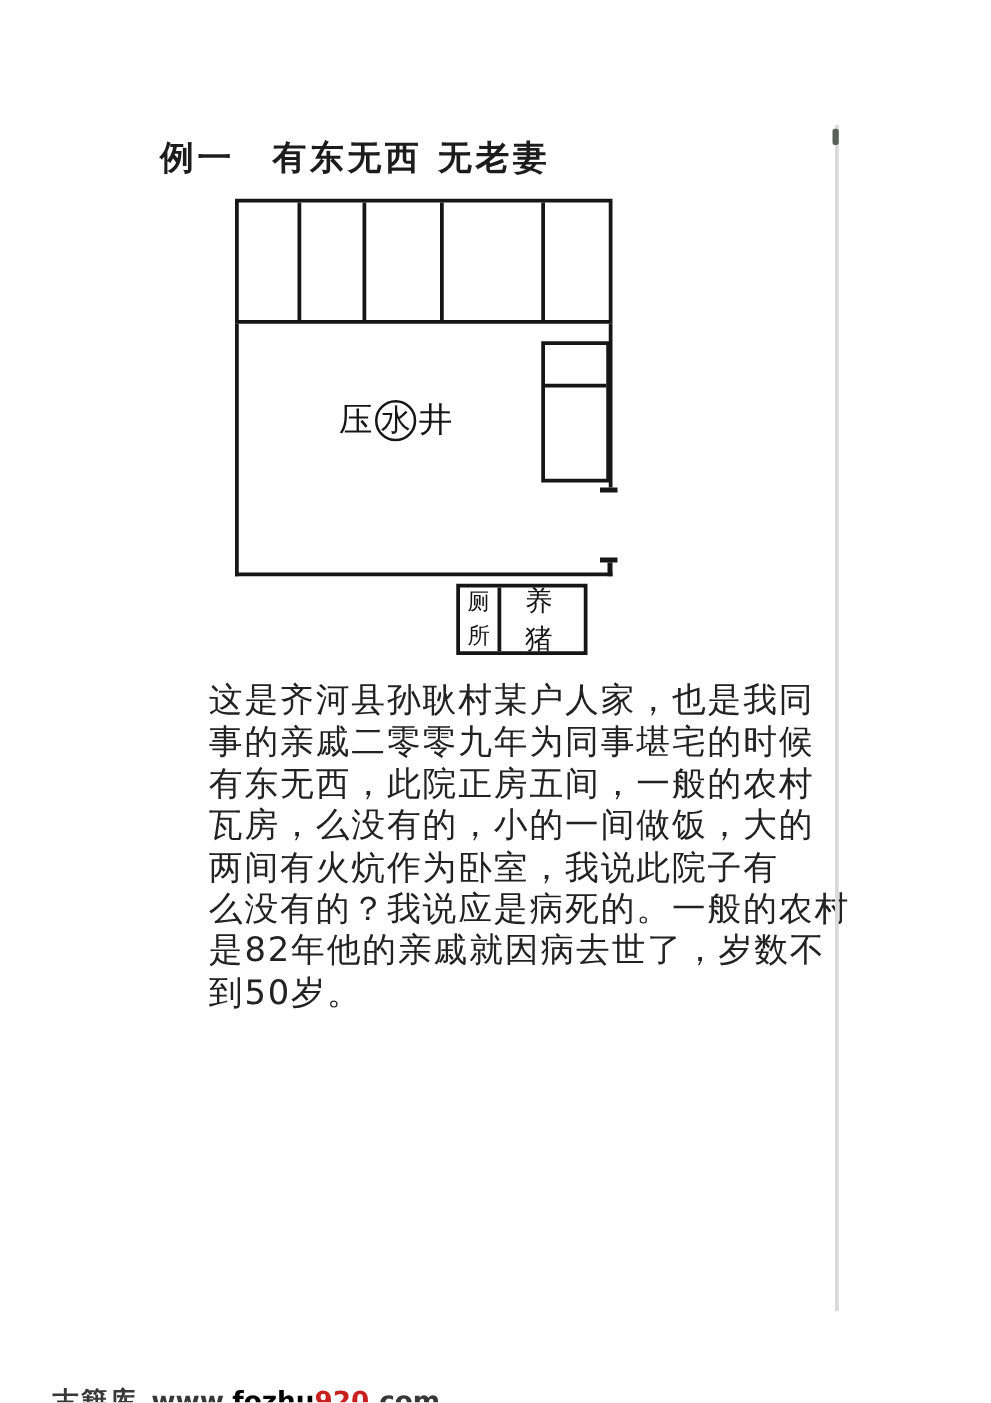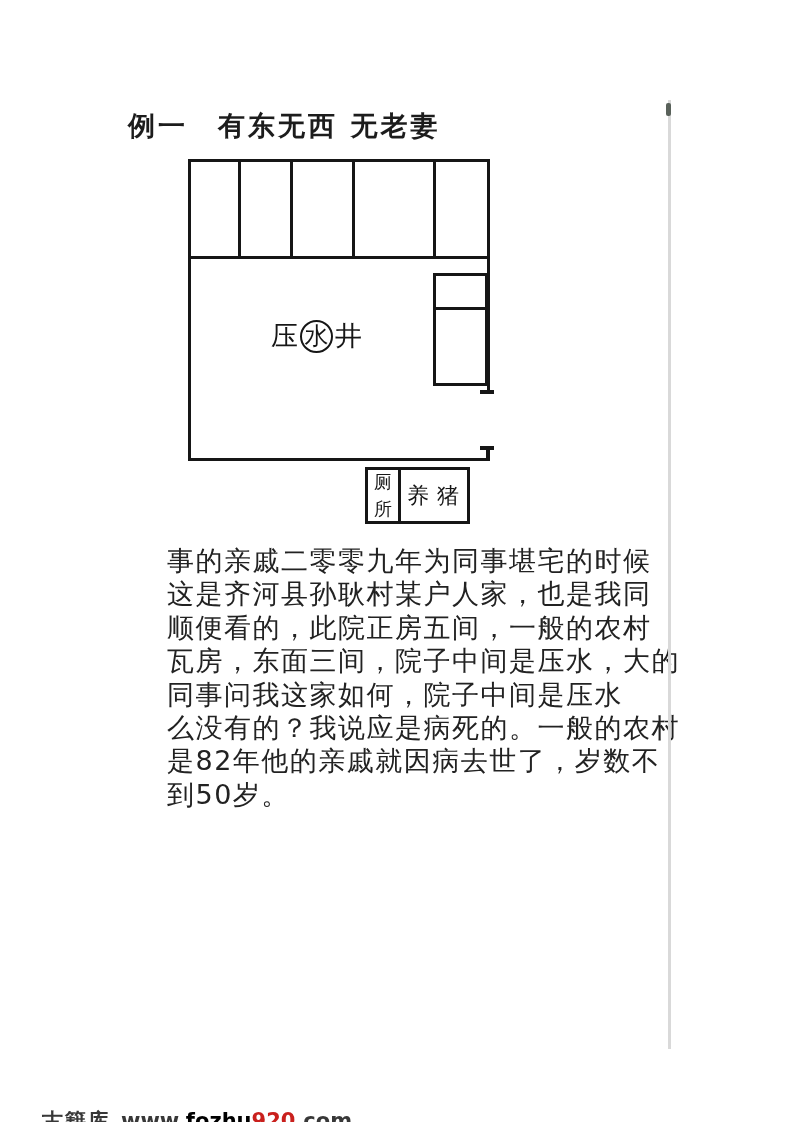--- a/index.html
+++ b/index.html
@@ -86,21 +86,21 @@
     border-right: 3px solid #161616;
     box-sizing: border-box;
     display: flex; flex-direction: column;
     align-items: center; justify-content: space-between;
     font-size: 18px; line-height: 1.2; padding: 1px 0;
     font-weight: 500;
   }
   .annex-right {
     flex: 1;
     display: flex; align-items: center; justify-content: center;
-    font-size: 22px; letter-spacing: 8px; padding-left: 6px;
+    font-size: 22px; letter-spacing: 8px; padding-left: 19px;
     font-weight: 500;
   }
 
   
   .body-text {
     position: absolute;
     left: 167px; top: 544px;
     width: 496px;
     font-size: 27px;
     color: #222222;
@@ -166,25 +166,25 @@
     <div class="annex">
       <div class="annex-left">
         <span>厕</span>
         <span>所</span>
       </div>
       <div class="annex-right">养猪</div>
     </div>
   </div>
 
   <div class="body-text">
+      <div class="text-line">这是齐河县孙耿村某户人家，也是我同</div>
       <div class="text-line">事的亲戚二零零九年为同事堪宅的时候</div>
-      <div class="text-line">这是齐河县孙耿村某户人家，也是我同</div>
-      <div class="text-line">顺便看的，此院正房五间，一般的农村</div>
-      <div class="text-line">瓦房，东面三间，院子中间是压水，大的</div>
-      <div class="text-line">同事问我这家如何，院子中间是压水</div>
+      <div class="text-line">有东无西，此院正房五间，一般的农村</div>
+      <div class="text-line">瓦房，么没有的，小的一间做饭，大的</div>
+      <div class="text-line">两间有火炕作为卧室，我说此院子有</div>
       <div class="text-line">么没有的？我说应是病死的。一般的农村</div>
       <div class="text-line">是82年他的亲戚就因病去世了，岁数不</div>
       <div class="text-line">到50岁。</div>
     </div>
 
   <div class="page-edge-line"></div>
   <div class="page-curl-mark"></div>
 
   <div class="footer">
     <span class="site-name">古籍库</span>

